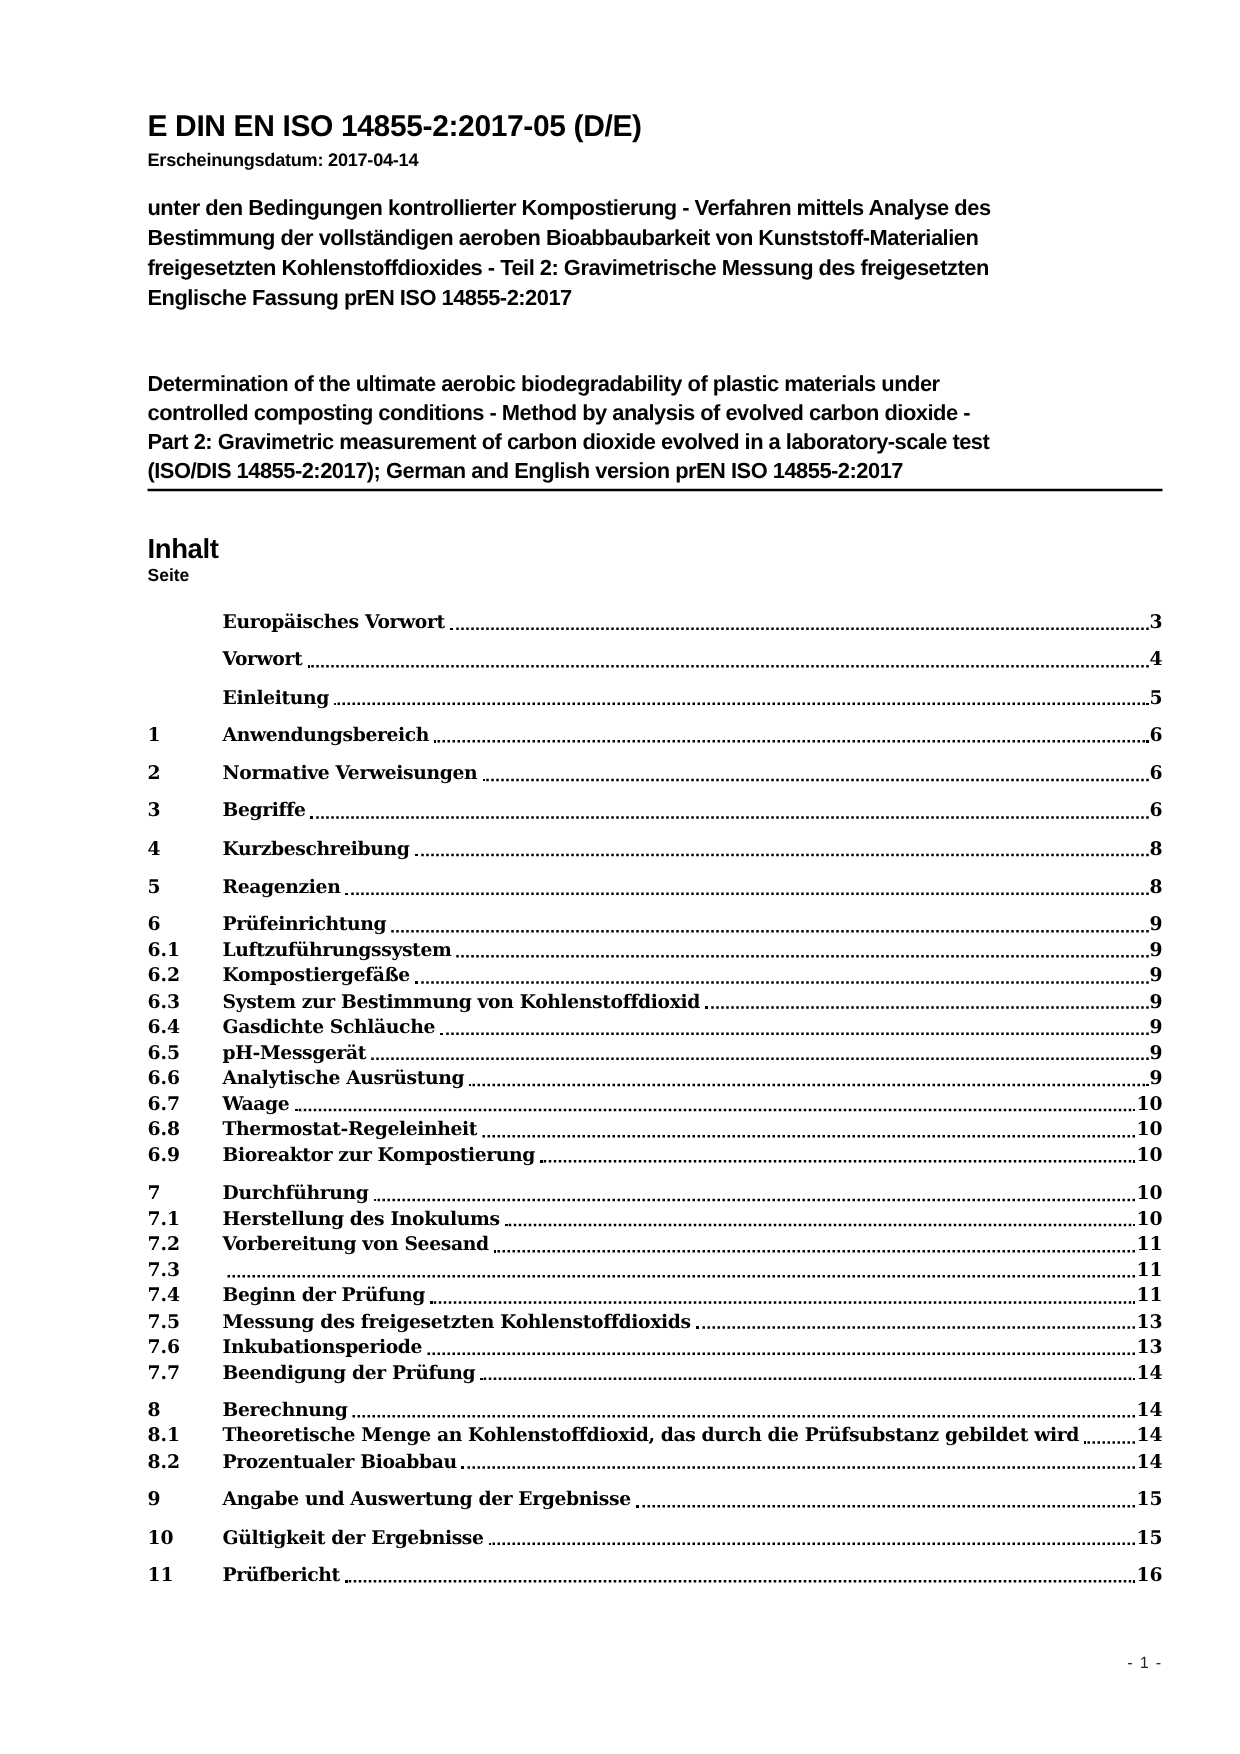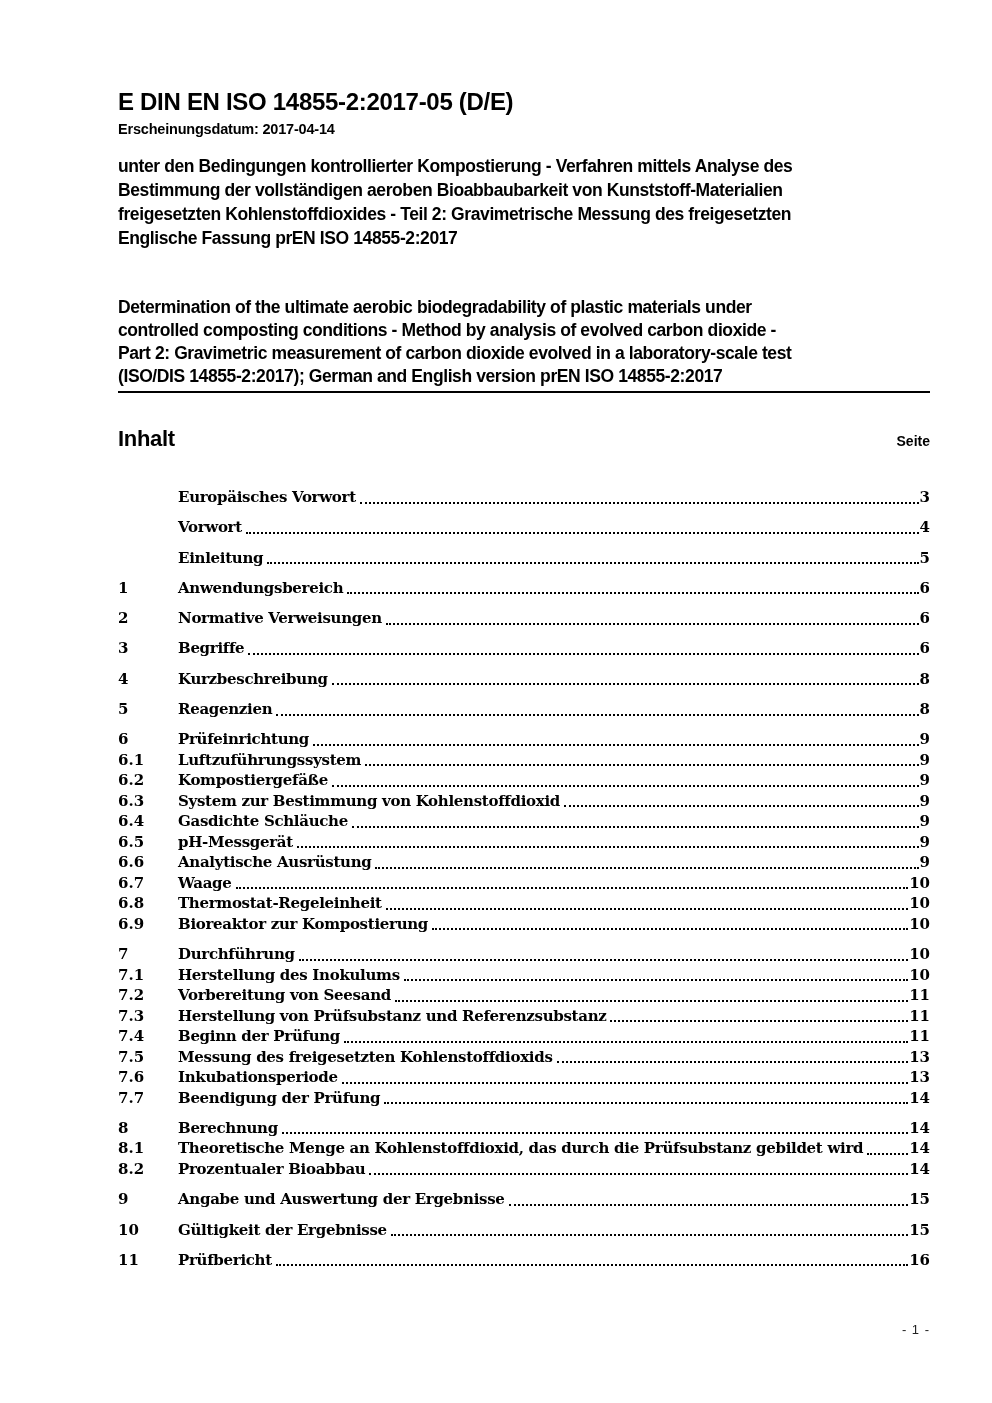--- a/index.html
+++ b/index.html
@@ -67,20 +67,21 @@
   }
 
   .toc-head {
     position: absolute;
     top: 426px;
     left: 0;
     width: 812px;
     display: flex;
     justify-content: space-between;
     align-items: baseline;
+    flex-direction: column;
   }
   .toc-heading {
     font-size: 22px;
     font-weight: bold;
     letter-spacing: -0.3px;
   }
   .toc-page-col {
     font-size: 14px;
     font-weight: bold;
   }
@@ -285,21 +286,20 @@
           <span class="toc-page">10</span>
         </div>
         <div class="toc-row">
           <span class="toc-num">7.2</span>
           <span class="toc-label">Vorbereitung von Seesand</span>
           <span class="toc-leader"></span>
           <span class="toc-page">11</span>
         </div>
         <div class="toc-row">
           <span class="toc-num">7.3</span>
-          <span class="toc-label">Herstellung von Prüfsubstanz und Referenzsubstanz</span>
           <span class="toc-leader"></span>
           <span class="toc-page">11</span>
         </div>
         <div class="toc-row">
           <span class="toc-num">7.4</span>
           <span class="toc-label">Beginn der Prüfung</span>
           <span class="toc-leader"></span>
           <span class="toc-page">11</span>
         </div>
         <div class="toc-row">

